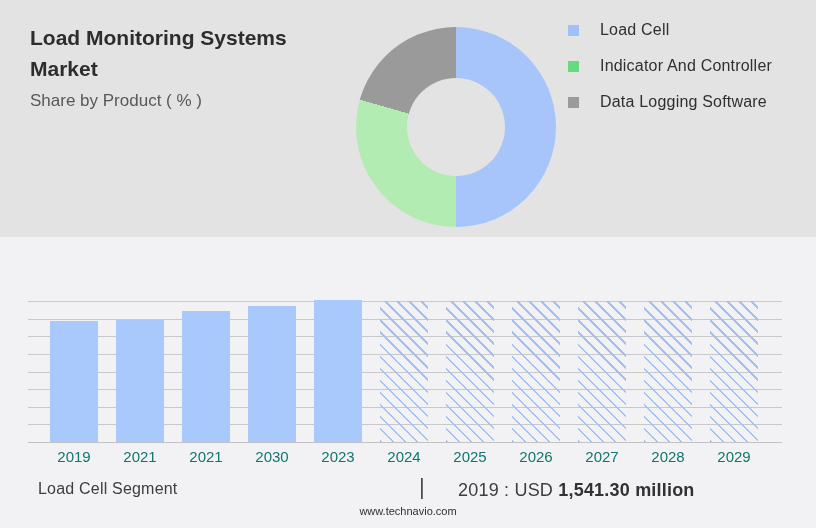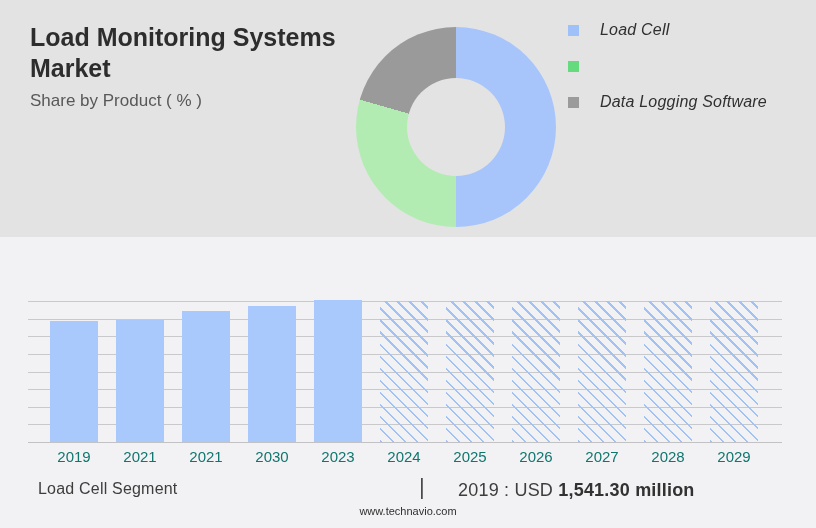--- a/index.html
+++ b/index.html
@@ -4,30 +4,30 @@
 <style>
   html,body { margin:0; padding:0; }
   body {
     width:816px; height:528px; position:relative; overflow:hidden;
     font-family:"Liberation Sans", sans-serif;
     background:#f2f2f4;
   }
   
   .top-section { position:absolute; left:0; top:0; width:816px; height:237px; background:#e3e3e4; }
   .title-block { position:absolute; left:30px; top:22px; width:310px; }
-  .main-title  { font-size:25px; font-weight:bold; color:#2d2d2d; line-height:31px; }
+  .main-title  { font-size:21px; font-weight:bold; color:#2d2d2d; line-height:31px; }
   .sub-title   { font-size:17px; color:#585858; margin-top:7px; }
 
   .donut { position:absolute; left:356px; top:27px; width:200px; height:200px; border-radius:50%; }
   .donut-hole { position:absolute; left:51px; top:51px; width:98px; height:98px; border-radius:50%; background:#e3e3e4; }
 
   .legend { position:absolute; left:568px; top:12px; }
   .legend-row { display:flex; align-items:center; height:36px; }
   .legend-swatch { width:11px; height:11px; margin-right:21px; flex:0 0 11px; }
-  .legend-label { font-size:16px; color:#303030; letter-spacing:0.2px; white-space:nowrap;font-style:italic; }
+  .legend-label { font-size:16px; color:#303030; letter-spacing:0.2px; white-space:nowrap; }
 
   
   .bottom-section { position:absolute; left:0; top:237px; width:816px; height:291px; background:#f2f2f4; }
 
   .bar-plot {
     position:absolute; left:28px; top:301px; width:754px; height:141px;
     background:repeating-linear-gradient(to bottom, #c9c9cb 0, #c9c9cb 1px, transparent 1px, transparent 17.625px);
     border-bottom:1px solid #c2c2c4;
   }
   .bar { position:absolute; bottom:0; width:48px; background:#a9c8fc; }
@@ -56,20 +56,21 @@
     <div class="donut-hole"></div>
   </div>
 
   <div class="legend">
       <div class="legend-row">
         <span class="legend-swatch" style="background: rgb(157, 193, 248);"></span>
         <span class="legend-label">Load Cell</span>
       </div>
       <div class="legend-row">
         <span class="legend-swatch" style="background: rgb(102, 219, 126);"></span>
+        <span class="legend-label">Indicator And Controller</span>
       </div>
       <div class="legend-row">
         <span class="legend-swatch" style="background: rgb(155, 155, 155);"></span>
         <span class="legend-label">Data Logging Software</span>
       </div>
     </div>
 </div>
 
 <div class="bottom-section"></div>
 

